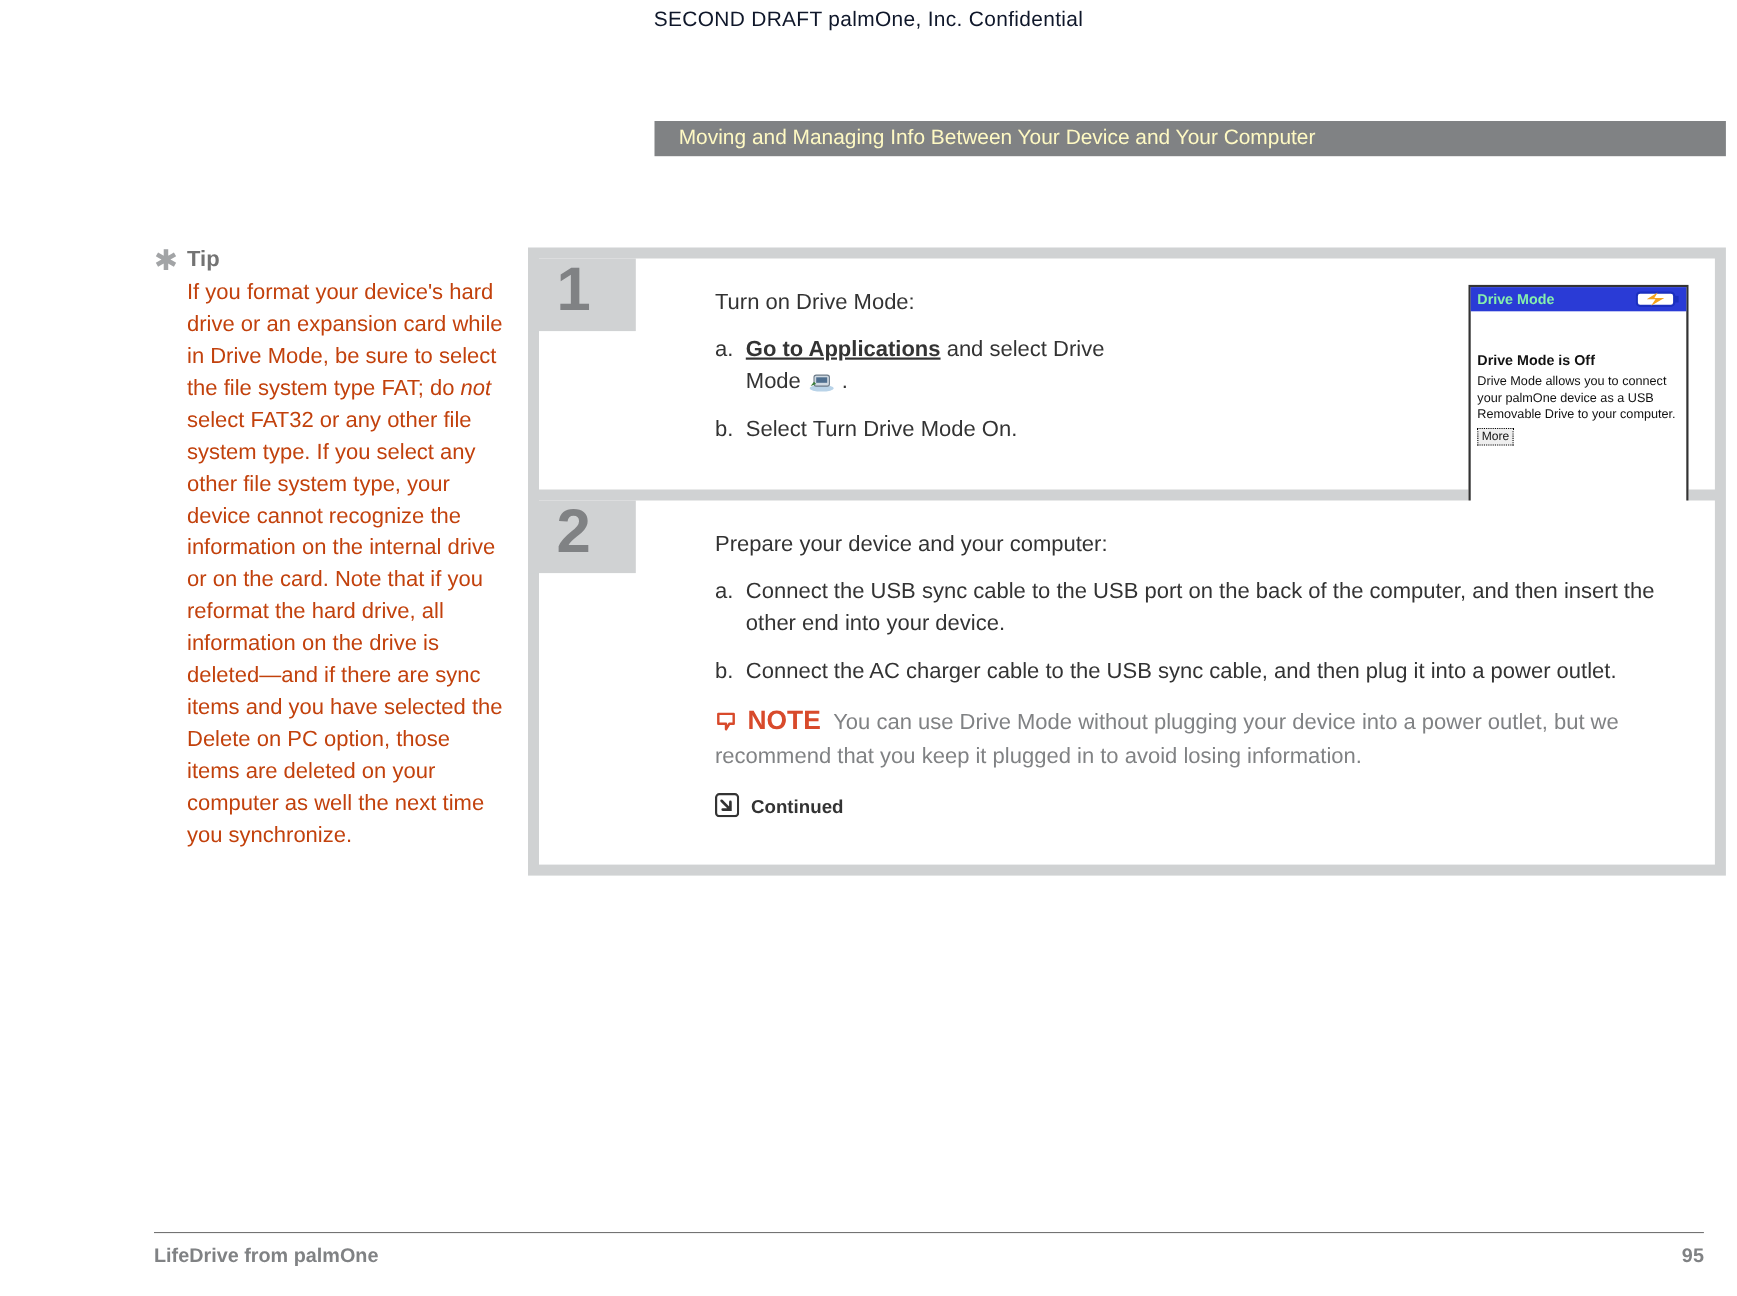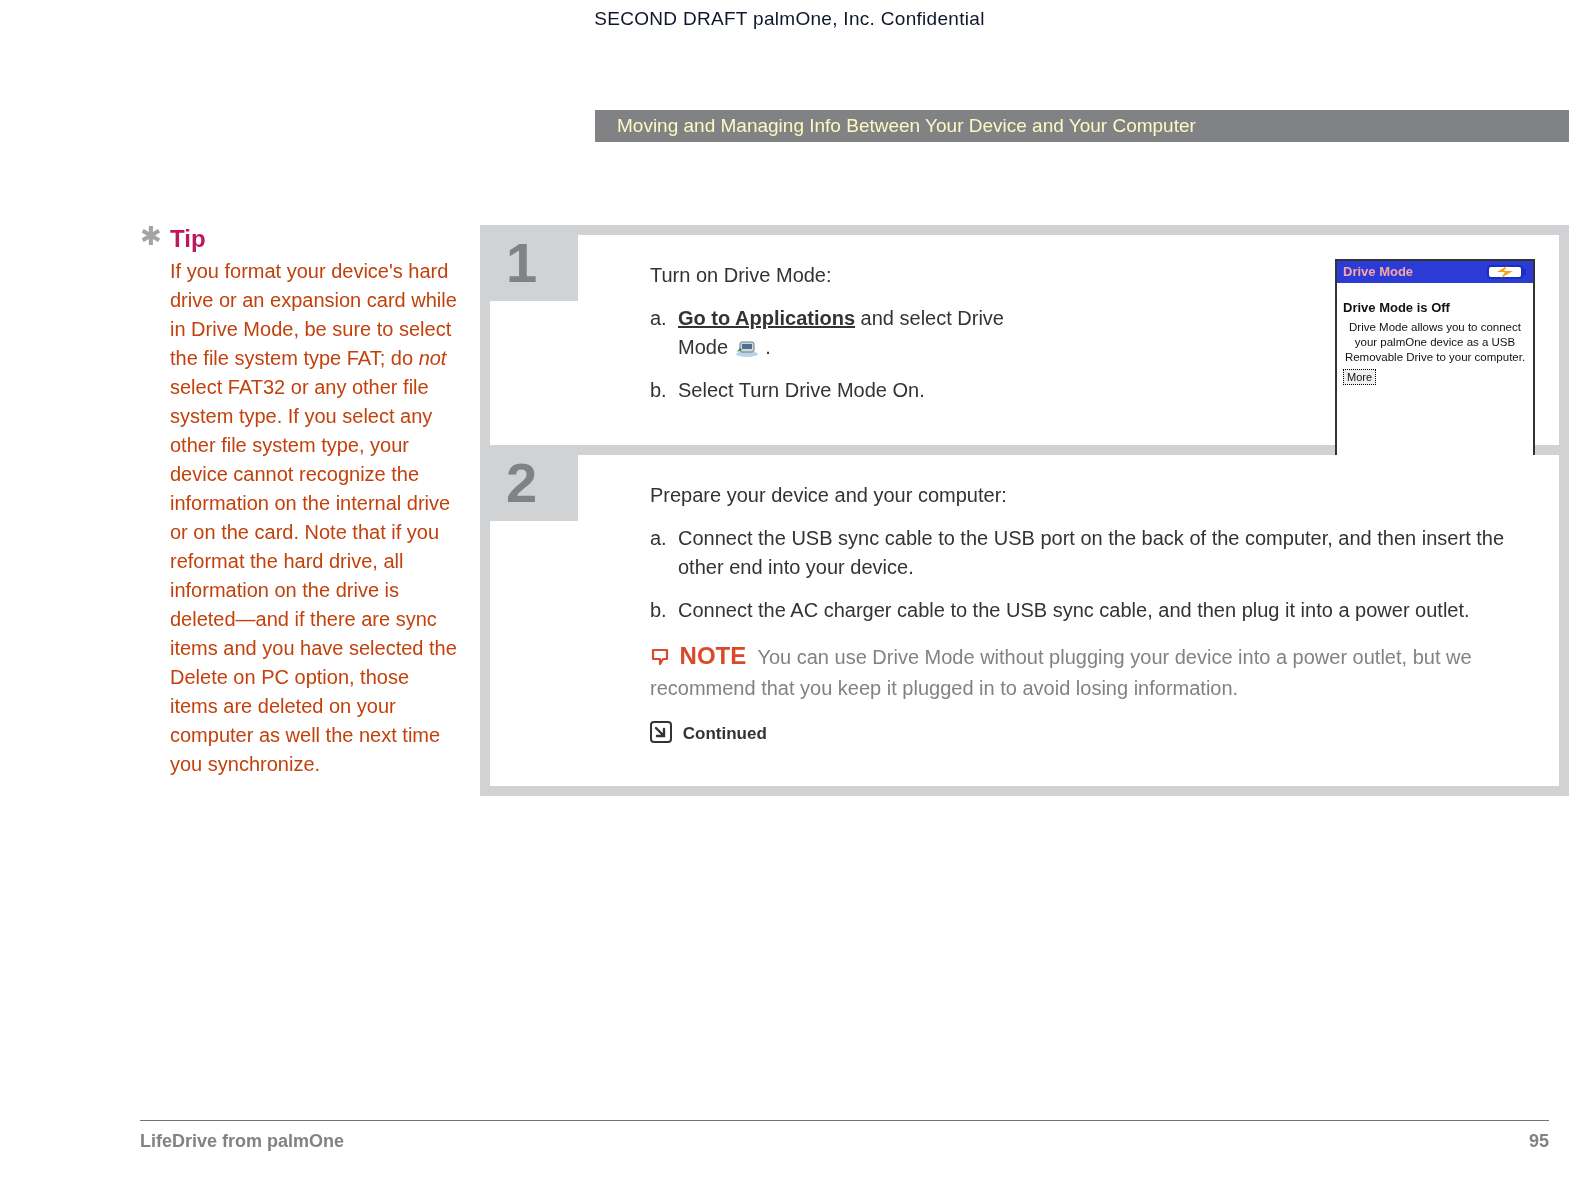--- a/index.html
+++ b/index.html
@@ -62,23 +62,23 @@
     padding-right: 20px;
   }
   .tip-star {
     color: #a2a4a6;
     font-size: 26px;
     position: absolute;
     margin-left: -30px;
     margin-top: -4px;
   }
   .tip-label {
-    color: #be185d;
-    font-weight: bold;
-    font-size: 24px;
+    color: #737373;
+    font-weight: bold;
+    font-size: 20px;
   }
   .tip-body {
     color: #c2410c;
     font-size: 20px;
     line-height: 1.45;
     margin-top: 4px;
   }
   .tip-body em { font-style: italic; }
   .steps {
     flex: 1;
@@ -146,48 +146,49 @@
     top: 24px;
     width: 200px;
     height: 335px;
     border: 2px solid #333;
     background: #fff;
     font-family: Tahoma, Arial, sans-serif;
   }
   .device-titlebar {
     height: 22px;
     background: #2a3bd6;
-    color: #fca5a5;
+    color: #86efac;
     font-weight: bold;
     font-size: 13px;
     padding-left: 6px;
     line-height: 22px;
     position: relative;
   }
   .battery-icon {
     position: absolute;
     right: 4px; top: 3px;
     width: 42px; height: 16px;
   }
   .battery-icon svg { width: 42px; height: 16px; }
   .device-body {
     padding: 17px 6px;
     font-size: 12px;
     color: #111;
     line-height: 1.3;
     font-family: Tahoma, Verdana, sans-serif;
     height: 260px;
     position: relative;
+    margin-top: 20px;
   }
   .device-sub {
     font-weight: bold;
     font-size: 13px;
     margin-bottom: 3px;
   }
-  .device-desc { font-size: 11.5px; text-align: center; }
+  .device-desc { font-size: 11.5px; }
   .more-btn {
     display: inline-block;
     border: 1px dotted #000;
     padding: 0 3px;
     margin-top: 4px;
     font-size: 11px;
     background: #efefef;
   }
   .big-btn {
     position: absolute;

